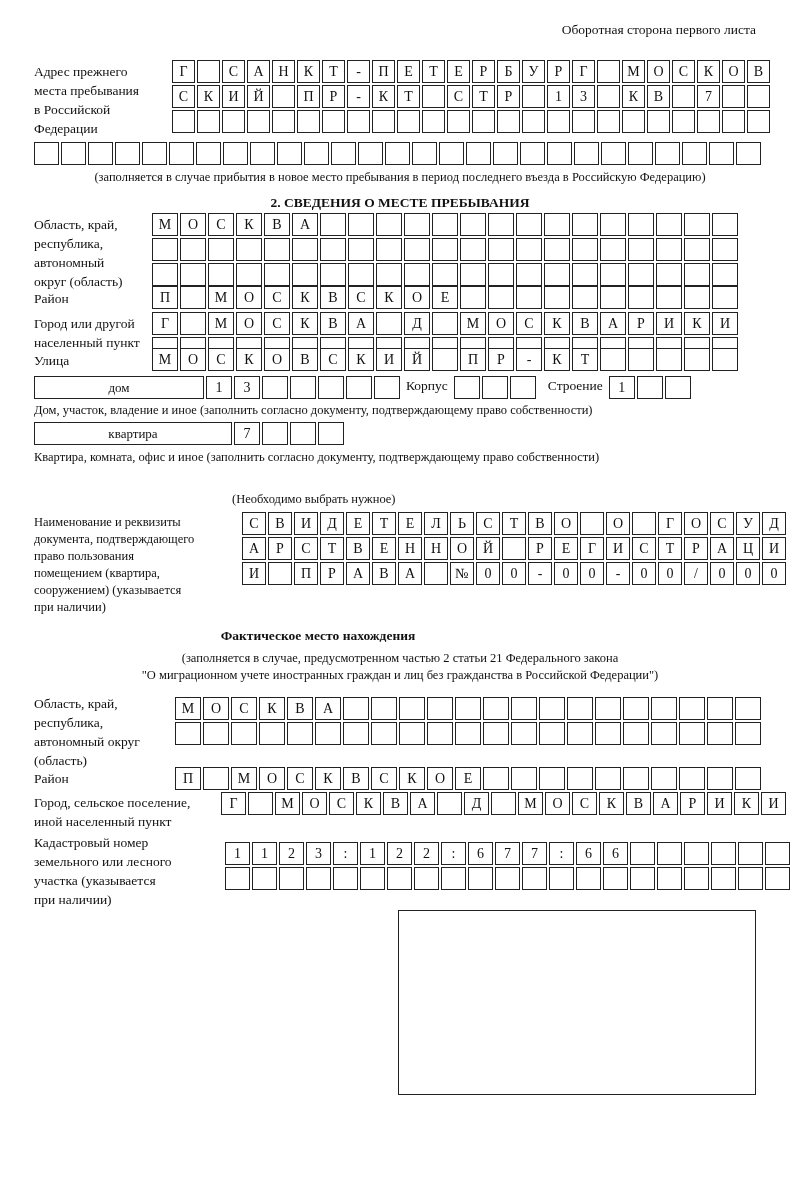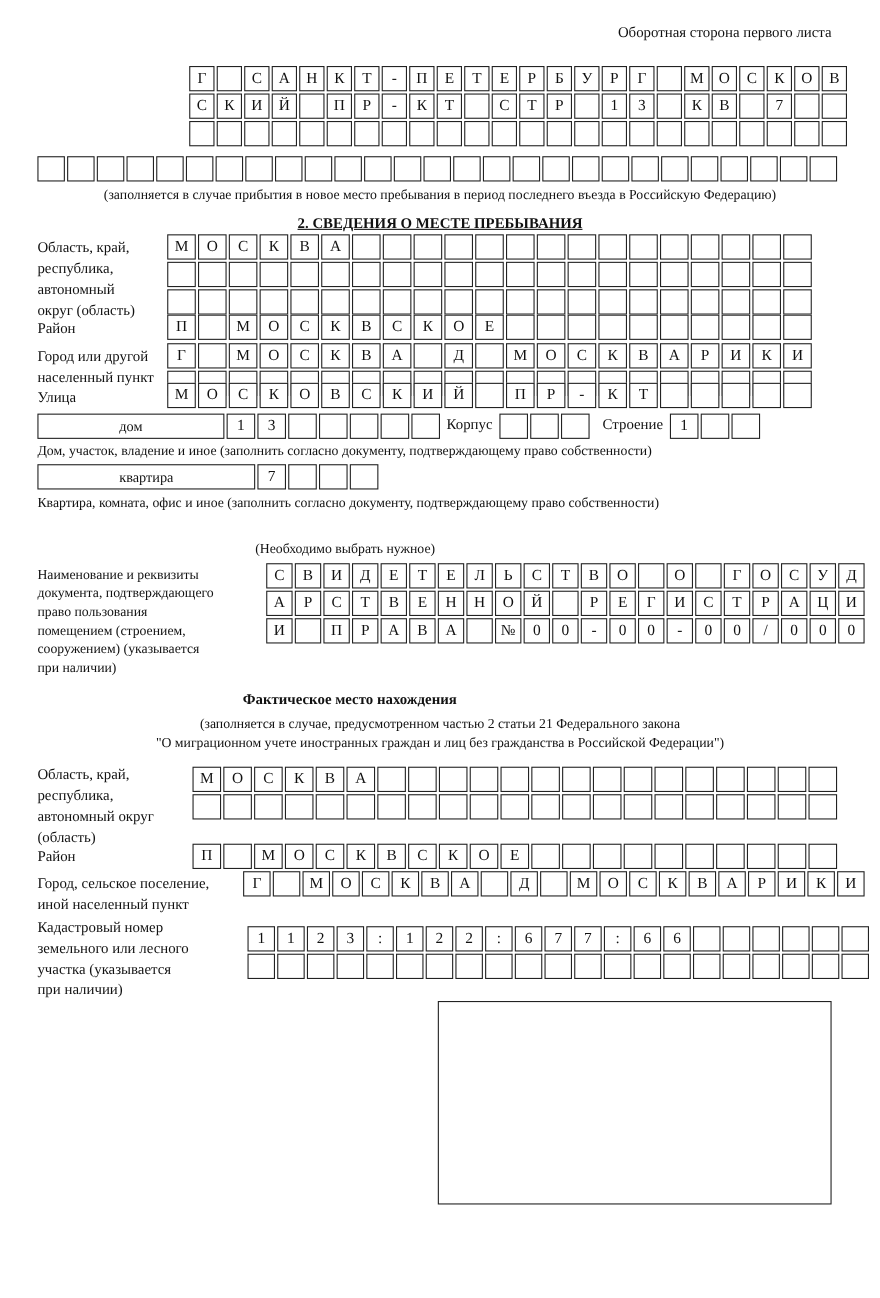--- a/index.html
+++ b/index.html
@@ -79,20 +79,26 @@
   }
   .abs { position: absolute; }
 </style>
 </head>
 <body>
 
 <div class="page">
 
   <div class="hdr-right">Оборотная сторона первого листа</div>
 
+  <div class="abs" style="left:34px; top:62px; width:130px;">
+    <div class="lbl">Адрес прежнего</div>
+    <div class="lbl">места пребывания</div>
+    <div class="lbl">в Российской</div>
+    <div class="lbl">Федерации</div>
+  </div>
 
   <div class="abs" id="prevaddr-grid" style="left:172px; top:60px;">
       <div class="cells" style="margin-bottom: 2px;">
         <div class="cell" style="width: 23px;">Г</div>
         <div class="cell blank" style="width: 23px;"></div>
         <div class="cell" style="width: 23px;">С</div>
         <div class="cell" style="width: 23px;">А</div>
         <div class="cell" style="width: 23px;">Н</div>
         <div class="cell" style="width: 23px;">К</div>
         <div class="cell" style="width: 23px;">Т</div>
@@ -194,21 +200,21 @@
         <div class="cell blank" style="width: 25px;"></div>
         <div class="cell blank" style="width: 25px;"></div>
         <div class="cell blank" style="width: 25px;"></div>
         <div class="cell blank" style="width: 25px;"></div>
         <div class="cell blank" style="width: 25px;"></div>
       </div>
     </div>
 
   <div class="abs note" style="left:34px; top:170px; width:732px;">(заполняется в случае прибытия в новое место пребывания в период последнего въезда в Российскую Федерацию)</div>
 
-  <div class="abs sectitle" style="left:0; top:195px; width:800px;text-decoration:underline;">2. СВЕДЕНИЯ О МЕСТЕ ПРЕБЫВАНИЯ</div>
+  <div class="abs sectitle" style="left:0; top:195px; width:800px;">2. СВЕДЕНИЯ О МЕСТЕ ПРЕБЫВАНИЯ</div>
 
   <div class="abs" style="left:34px; top:215px; width:140px;">
     <div class="lbl">Область, край,</div>
     <div class="lbl">республика,</div>
     <div class="lbl">автономный</div>
     <div class="lbl">округ (область)</div>
   </div>
   <div class="abs" id="s2-region-grid" style="left:152px; top:213px;">
       <div class="cells" style="margin-bottom: 2px;">
         <div class="cell" style="width: 26px;">М</div>
@@ -428,21 +434,21 @@
     </div>
   </div>
   <div class="abs lbl-sm" style="left:34px; top:449px;">Квартира, комната, офис и иное (заполнить согласно документу, подтверждающему право собственности)</div>
 
   <div class="abs lbl-sm" style="left:232px; top:491px;">(Необходимо выбрать нужное)</div>
 
   <div class="abs" style="left:34px; top:514px; width:210px;">
     <div class="lbl-sm">Наименование и реквизиты</div>
     <div class="lbl-sm">документа, подтверждающего</div>
     <div class="lbl-sm">право пользования</div>
-    <div class="lbl-sm">помещением (строением,</div>
+    <div class="lbl-sm">помещением (квартира,</div>
     <div class="lbl-sm">сооружением) (указывается</div>
     <div class="lbl-sm">при наличии)</div>
   </div>
   <div class="abs" id="s2-doc-grid" style="left:242px; top:512px;">
       <div class="cells" style="margin-bottom: 2px;">
         <div class="cell" style="width: 24px;">С</div>
         <div class="cell" style="width: 24px;">В</div>
         <div class="cell" style="width: 24px;">И</div>
         <div class="cell" style="width: 24px;">Д</div>
         <div class="cell" style="width: 24px;">Е</div>

